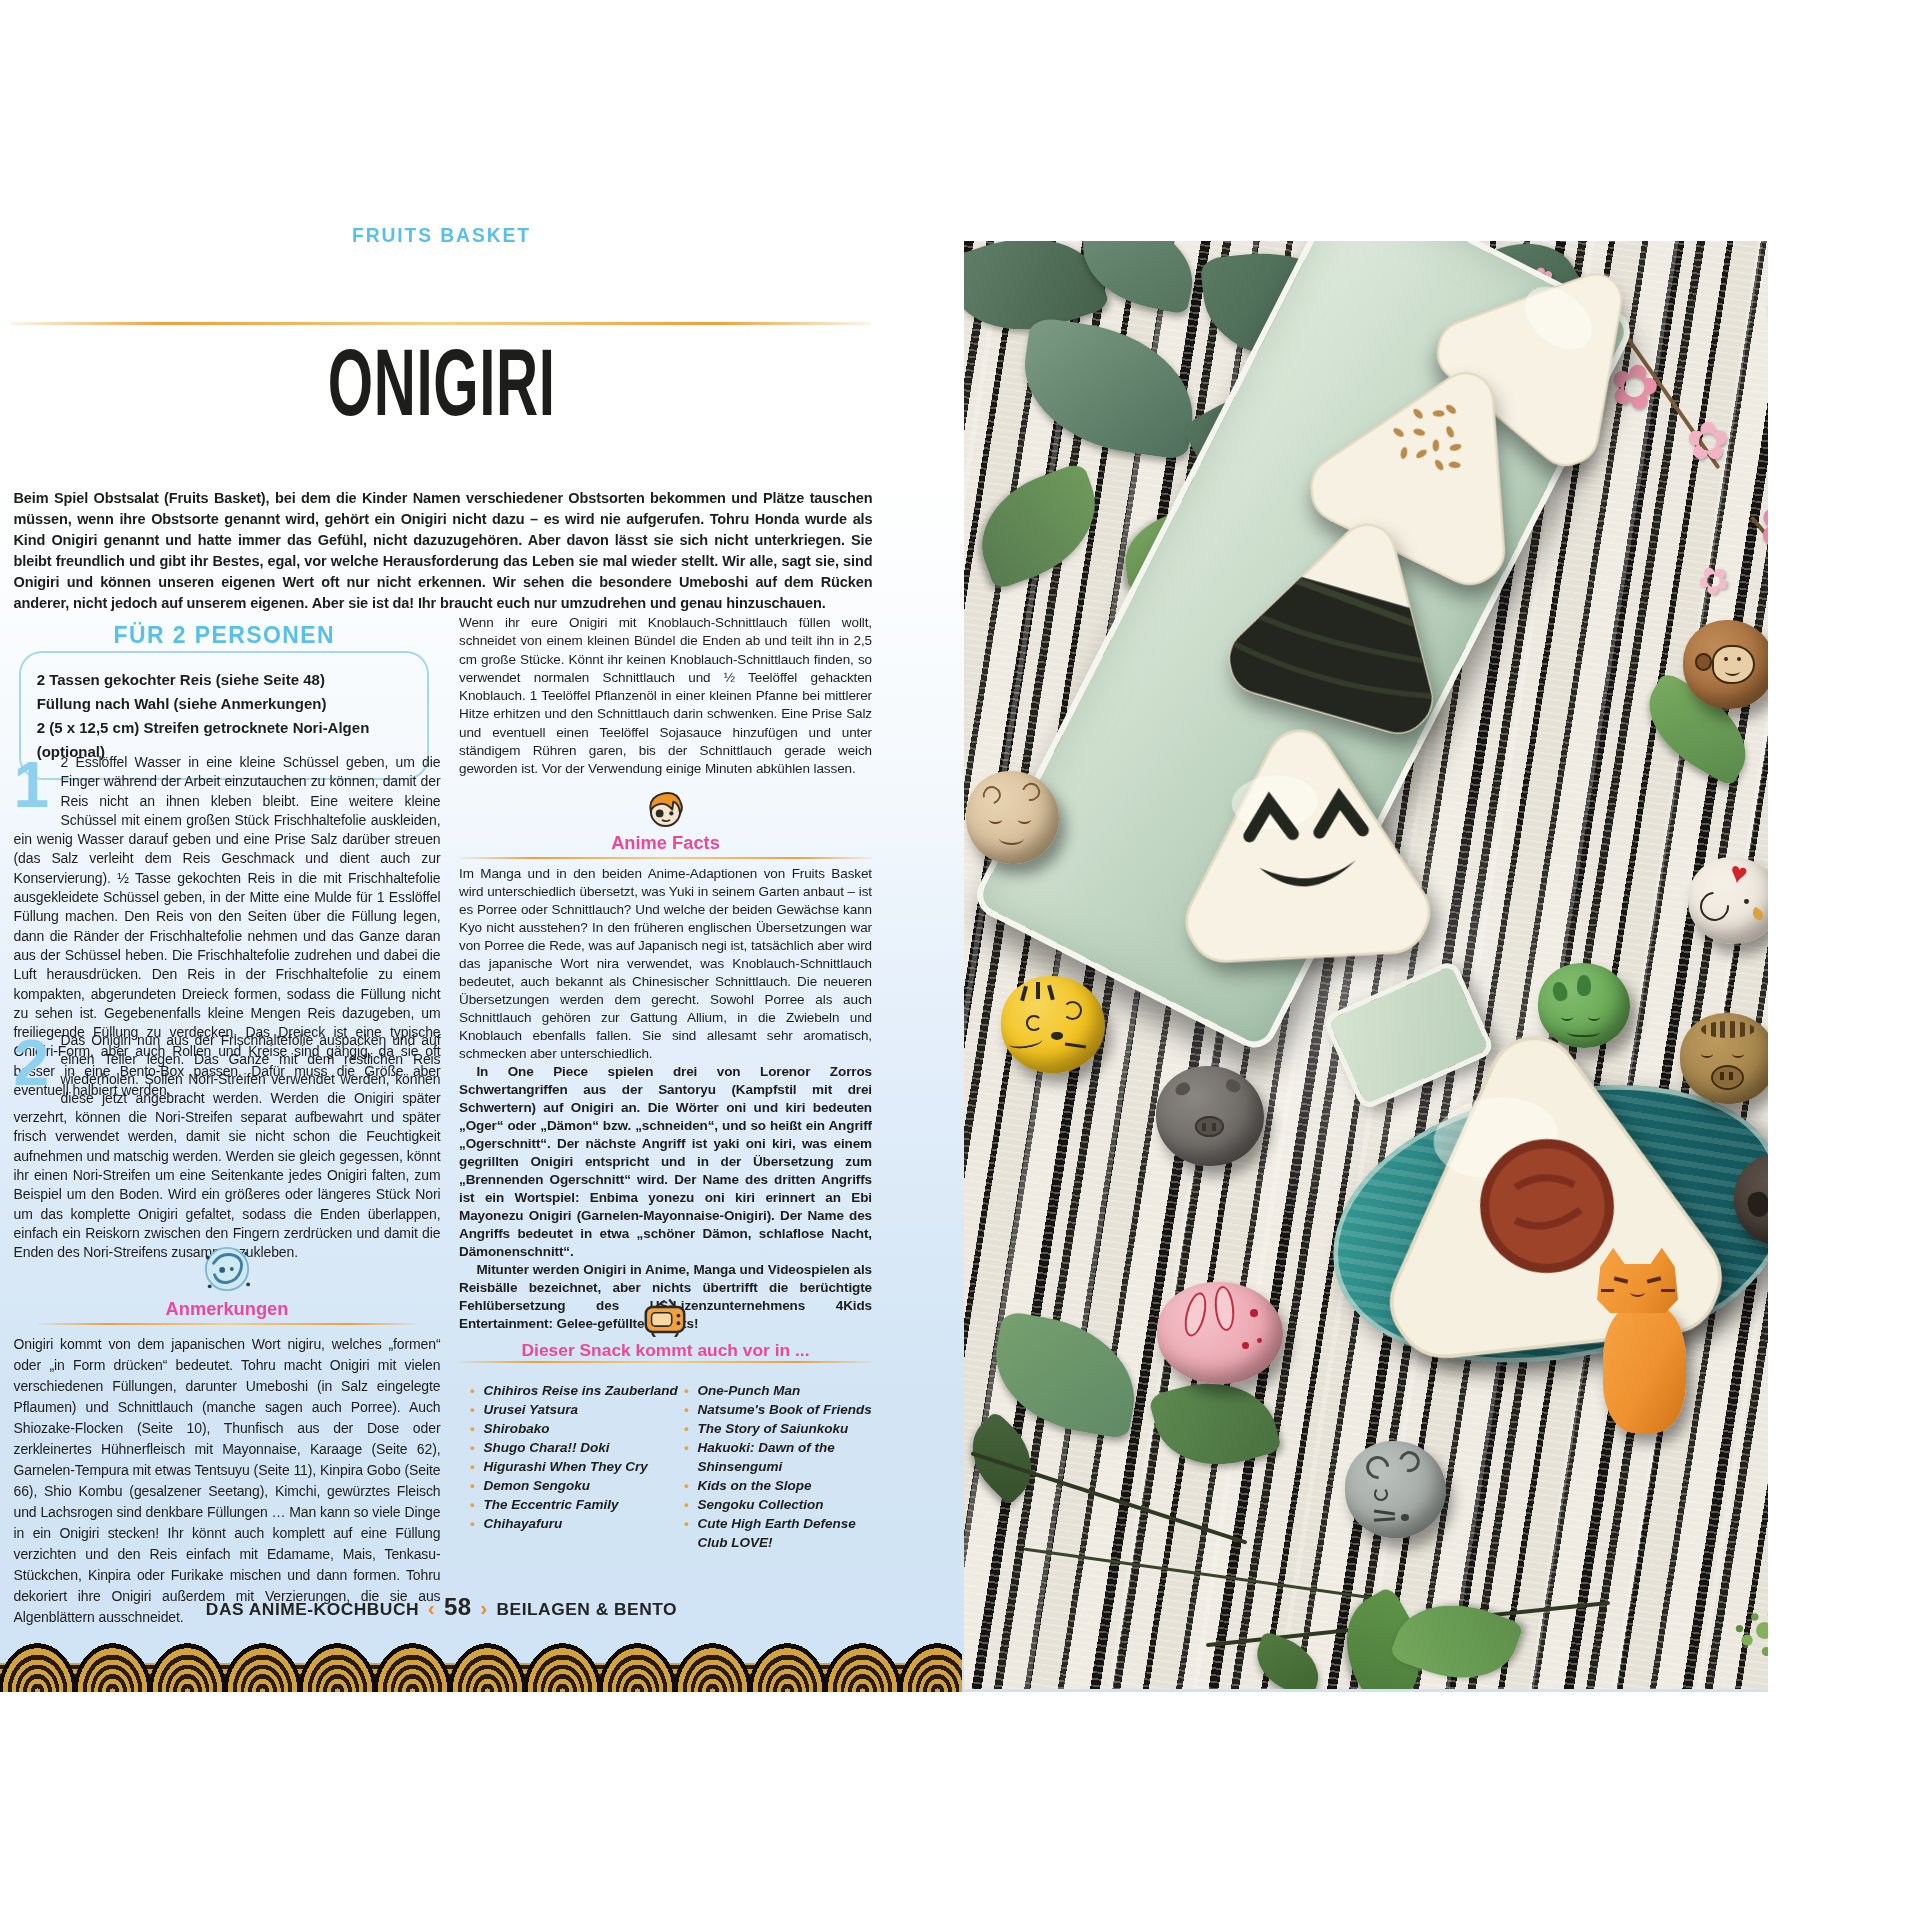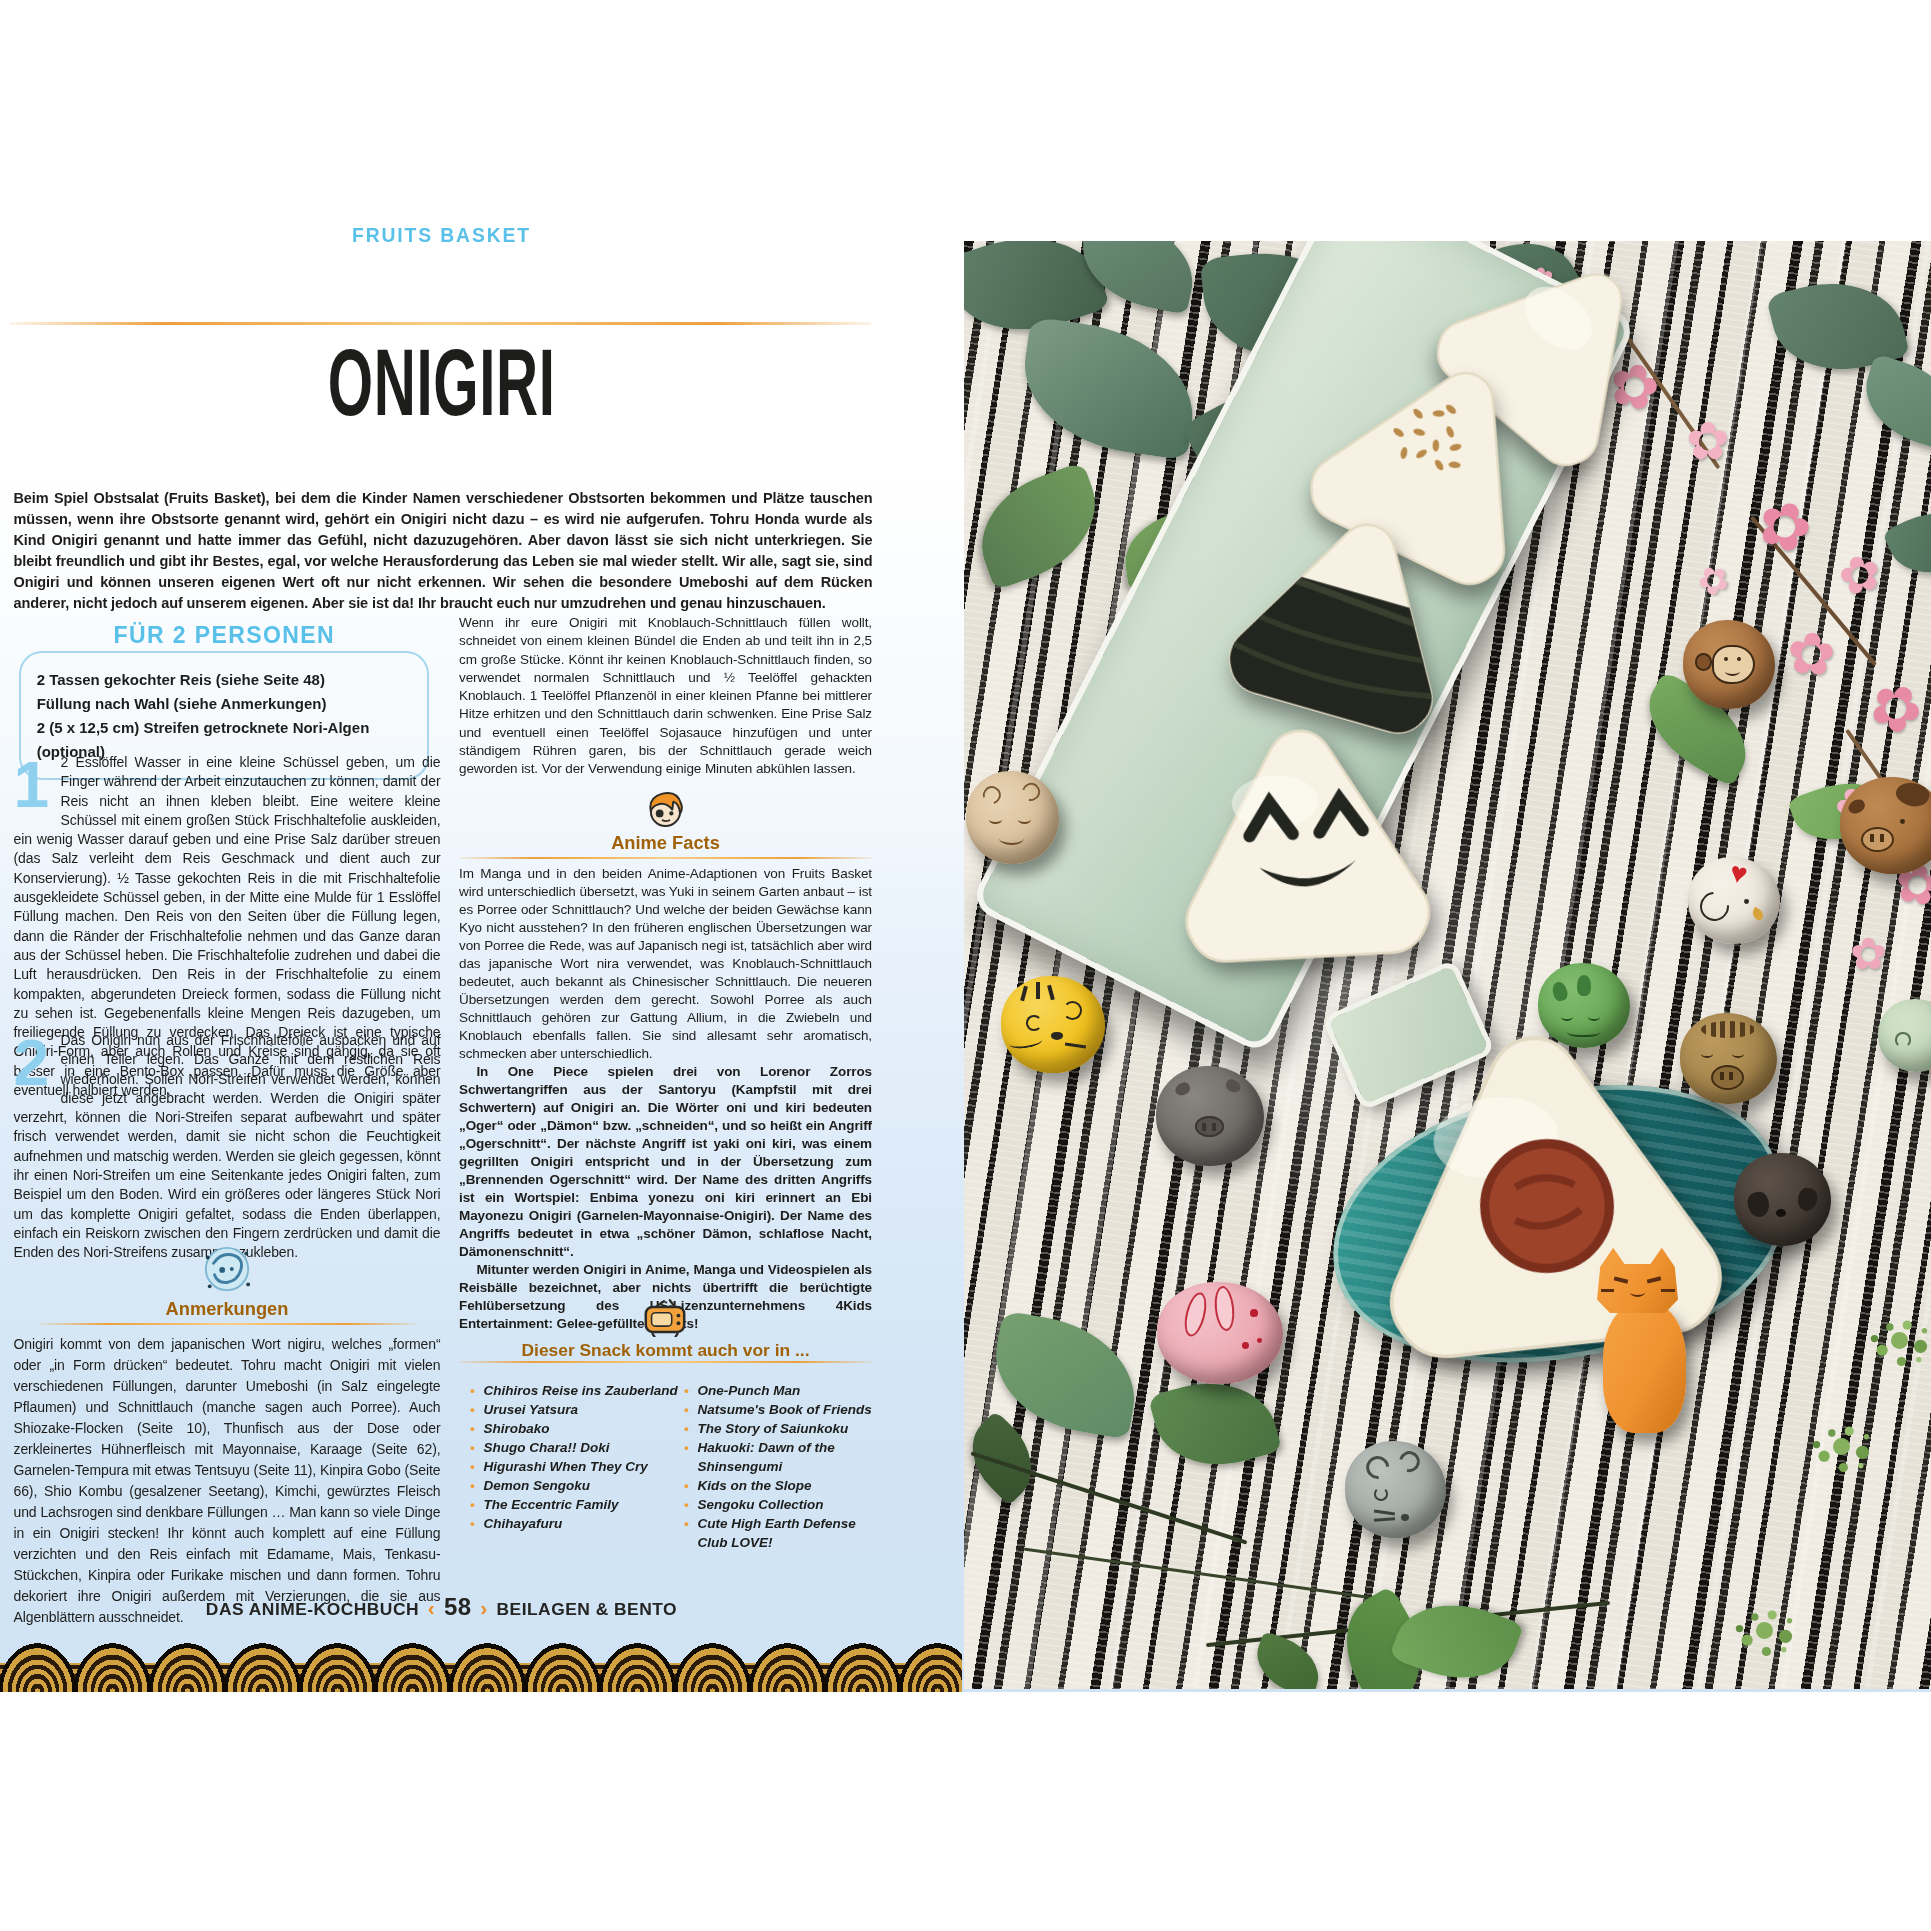--- a/index.html
+++ b/index.html
@@ -1,16 +1,16 @@
 <!DOCTYPE html>
 <html><head>
 <meta charset="utf-8">
 <style>
   html,body{margin:0;padding:0;background:#ffffff;}
-  #canvas{position:relative;width:1931px;height:1931px;overflow:hidden;background:#ffffff;
+  #canvas{position:relative;width:1768px;height:1931px;overflow:hidden;background:#ffffff;
           font-family:"Liberation Sans","DejaVu Sans",sans-serif;color:#1d1d1b;}
   .abs{position:absolute;}
   
   #sheet{left:0;top:0;width:1931px;height:1692px;
          background:linear-gradient(180deg,#ffffff 0%,#ffffff 28%,#f4f9fd 46%,#e3eefa 62%,#d3e5f5 82%,#d0e3f4 100%);}
   
   .series{left:14.5px;top:225px;width:854px;text-align:center;font-size:19.3px;font-weight:800;
           letter-spacing:1.9px;color:#58c0e9;}
   .rule{height:2.9px;background:linear-gradient(90deg,rgba(237,160,60,.1),#eda03c 18%,#f8cd86 50%,#eda03c 82%,rgba(237,160,60,.1));}
   .rule-top{left:9.7px;top:322px;width:861px;}
@@ -19,21 +19,21 @@
   .subtitle-row{left:14.5px;top:442px;width:854px;text-align:center;font-size:41px;font-weight:800;}
   .sub-in{display:inline-block;transform:scaleX(.9);}
   .intro{left:13.5px;top:488px;width:859px;font-size:14.5px;font-weight:700;line-height:21px;text-align:justify;letter-spacing:-0.1px;}
   .serv-head{left:19.3px;top:622px;width:410px;text-align:center;font-size:23px;font-weight:800;letter-spacing:1.4px;color:#58c0e9;}
   .ing-box{left:19.3px;top:651px;width:375px;border:2.9px solid #a6d7ee;border-radius:23px;padding:14.5px 15.4px;
            font-size:15px;font-weight:700;line-height:24px;}
   .stepblock{font-size:14px;line-height:19.3px;text-align:justify;letter-spacing:-0.1px;}
   .step1{left:13.5px;top:753px;width:427px;}
   .step2{left:13.5px;top:1031px;width:427px;}
   .stepnum{float:left;font-size:64px;line-height:60px;font-weight:900;color:#8fd0ef;margin:1.9px 11.6px 0 0;}
-  .sec-label{text-align:center;font-size:18.3px;font-weight:600;color:#a16207;}
+  .sec-label{text-align:center;font-size:18.3px;font-weight:600;color:#ec4899;}
   .notes-label{left:13.5px;top:1298px;width:427px;}
   .rule-notes{left:39px;top:1323px;width:377px;height:1.9px;}
   .notes-text{left:13.5px;top:1334px;width:427px;font-size:14px;line-height:21px;text-align:justify;letter-spacing:-0.1px;}
   
   .fill-text{left:459px;top:614px;width:413px;font-size:13.5px;line-height:18.3px;text-align:justify;letter-spacing:-0.1px;}
   .facts-label{left:459px;top:832px;width:413px;}
   .rule-facts{left:459px;top:857px;width:413px;height:1.9px;}
   .facts-wrap{left:459px;top:865px;width:413px;font-size:13.5px;line-height:18px;text-align:justify;letter-spacing:-0.1px;}
   .facts-wrap p{margin:0;}
   .facts-wrap p + p{text-indent:17.4px;font-weight:bold;}

